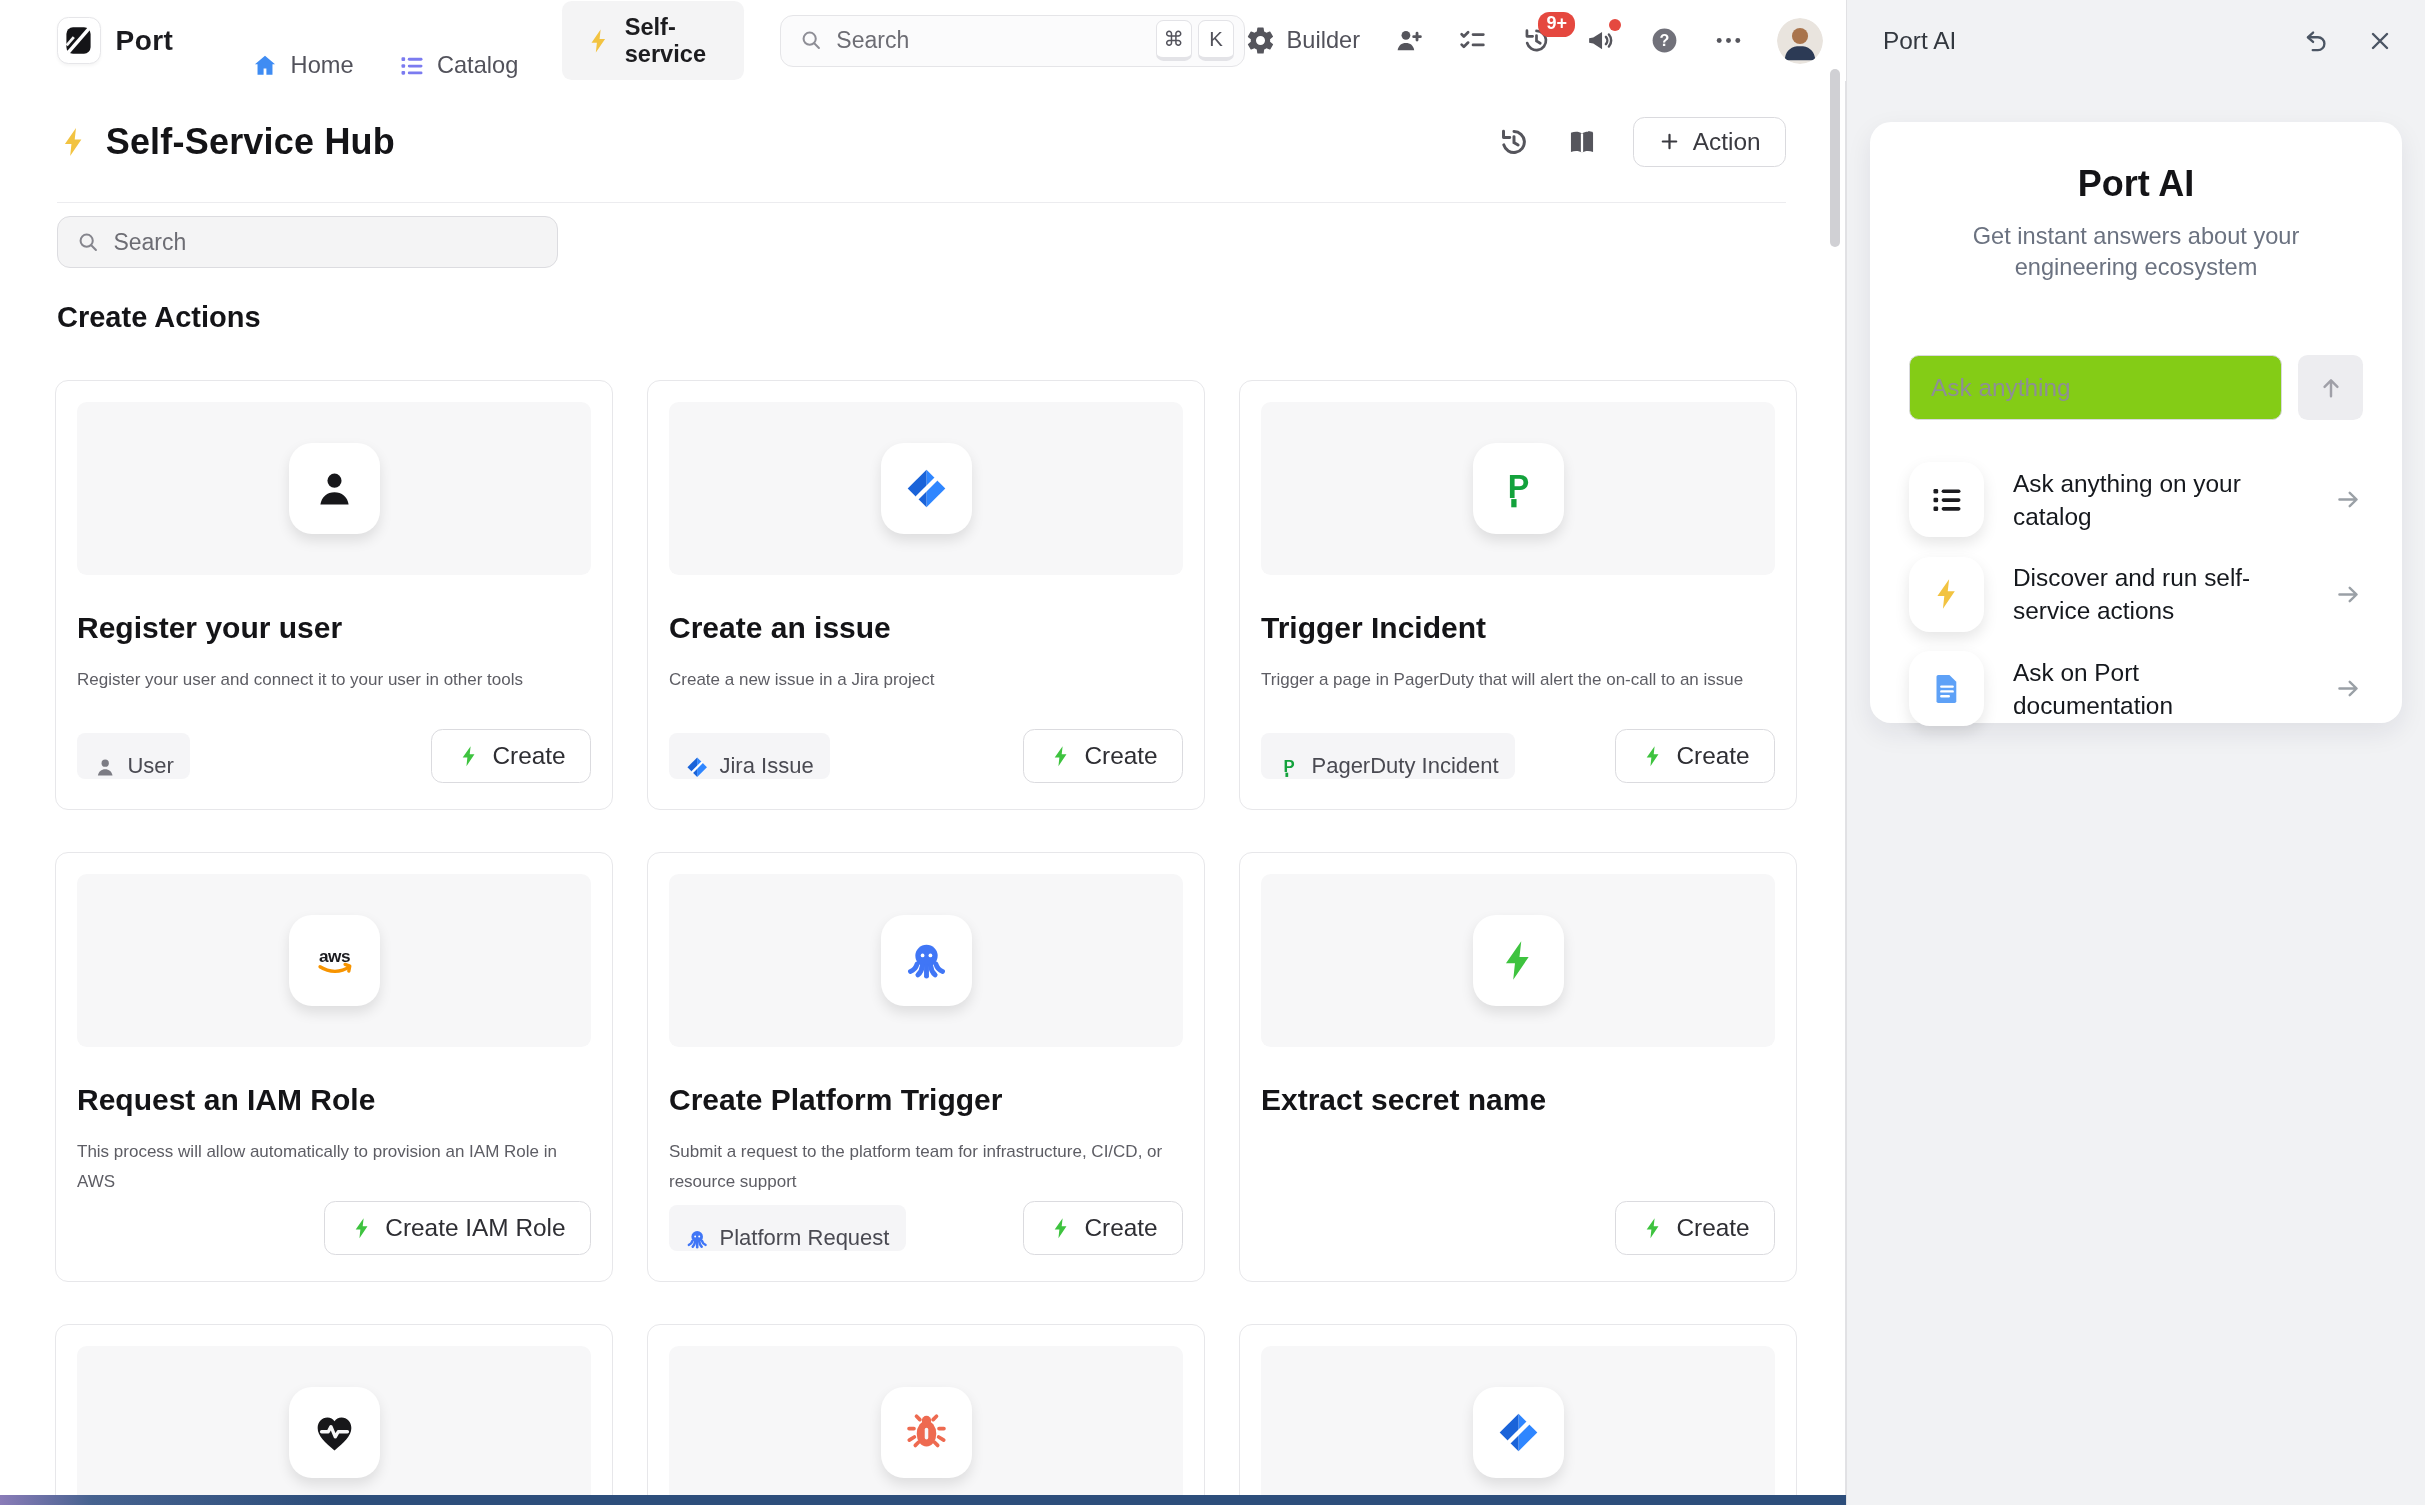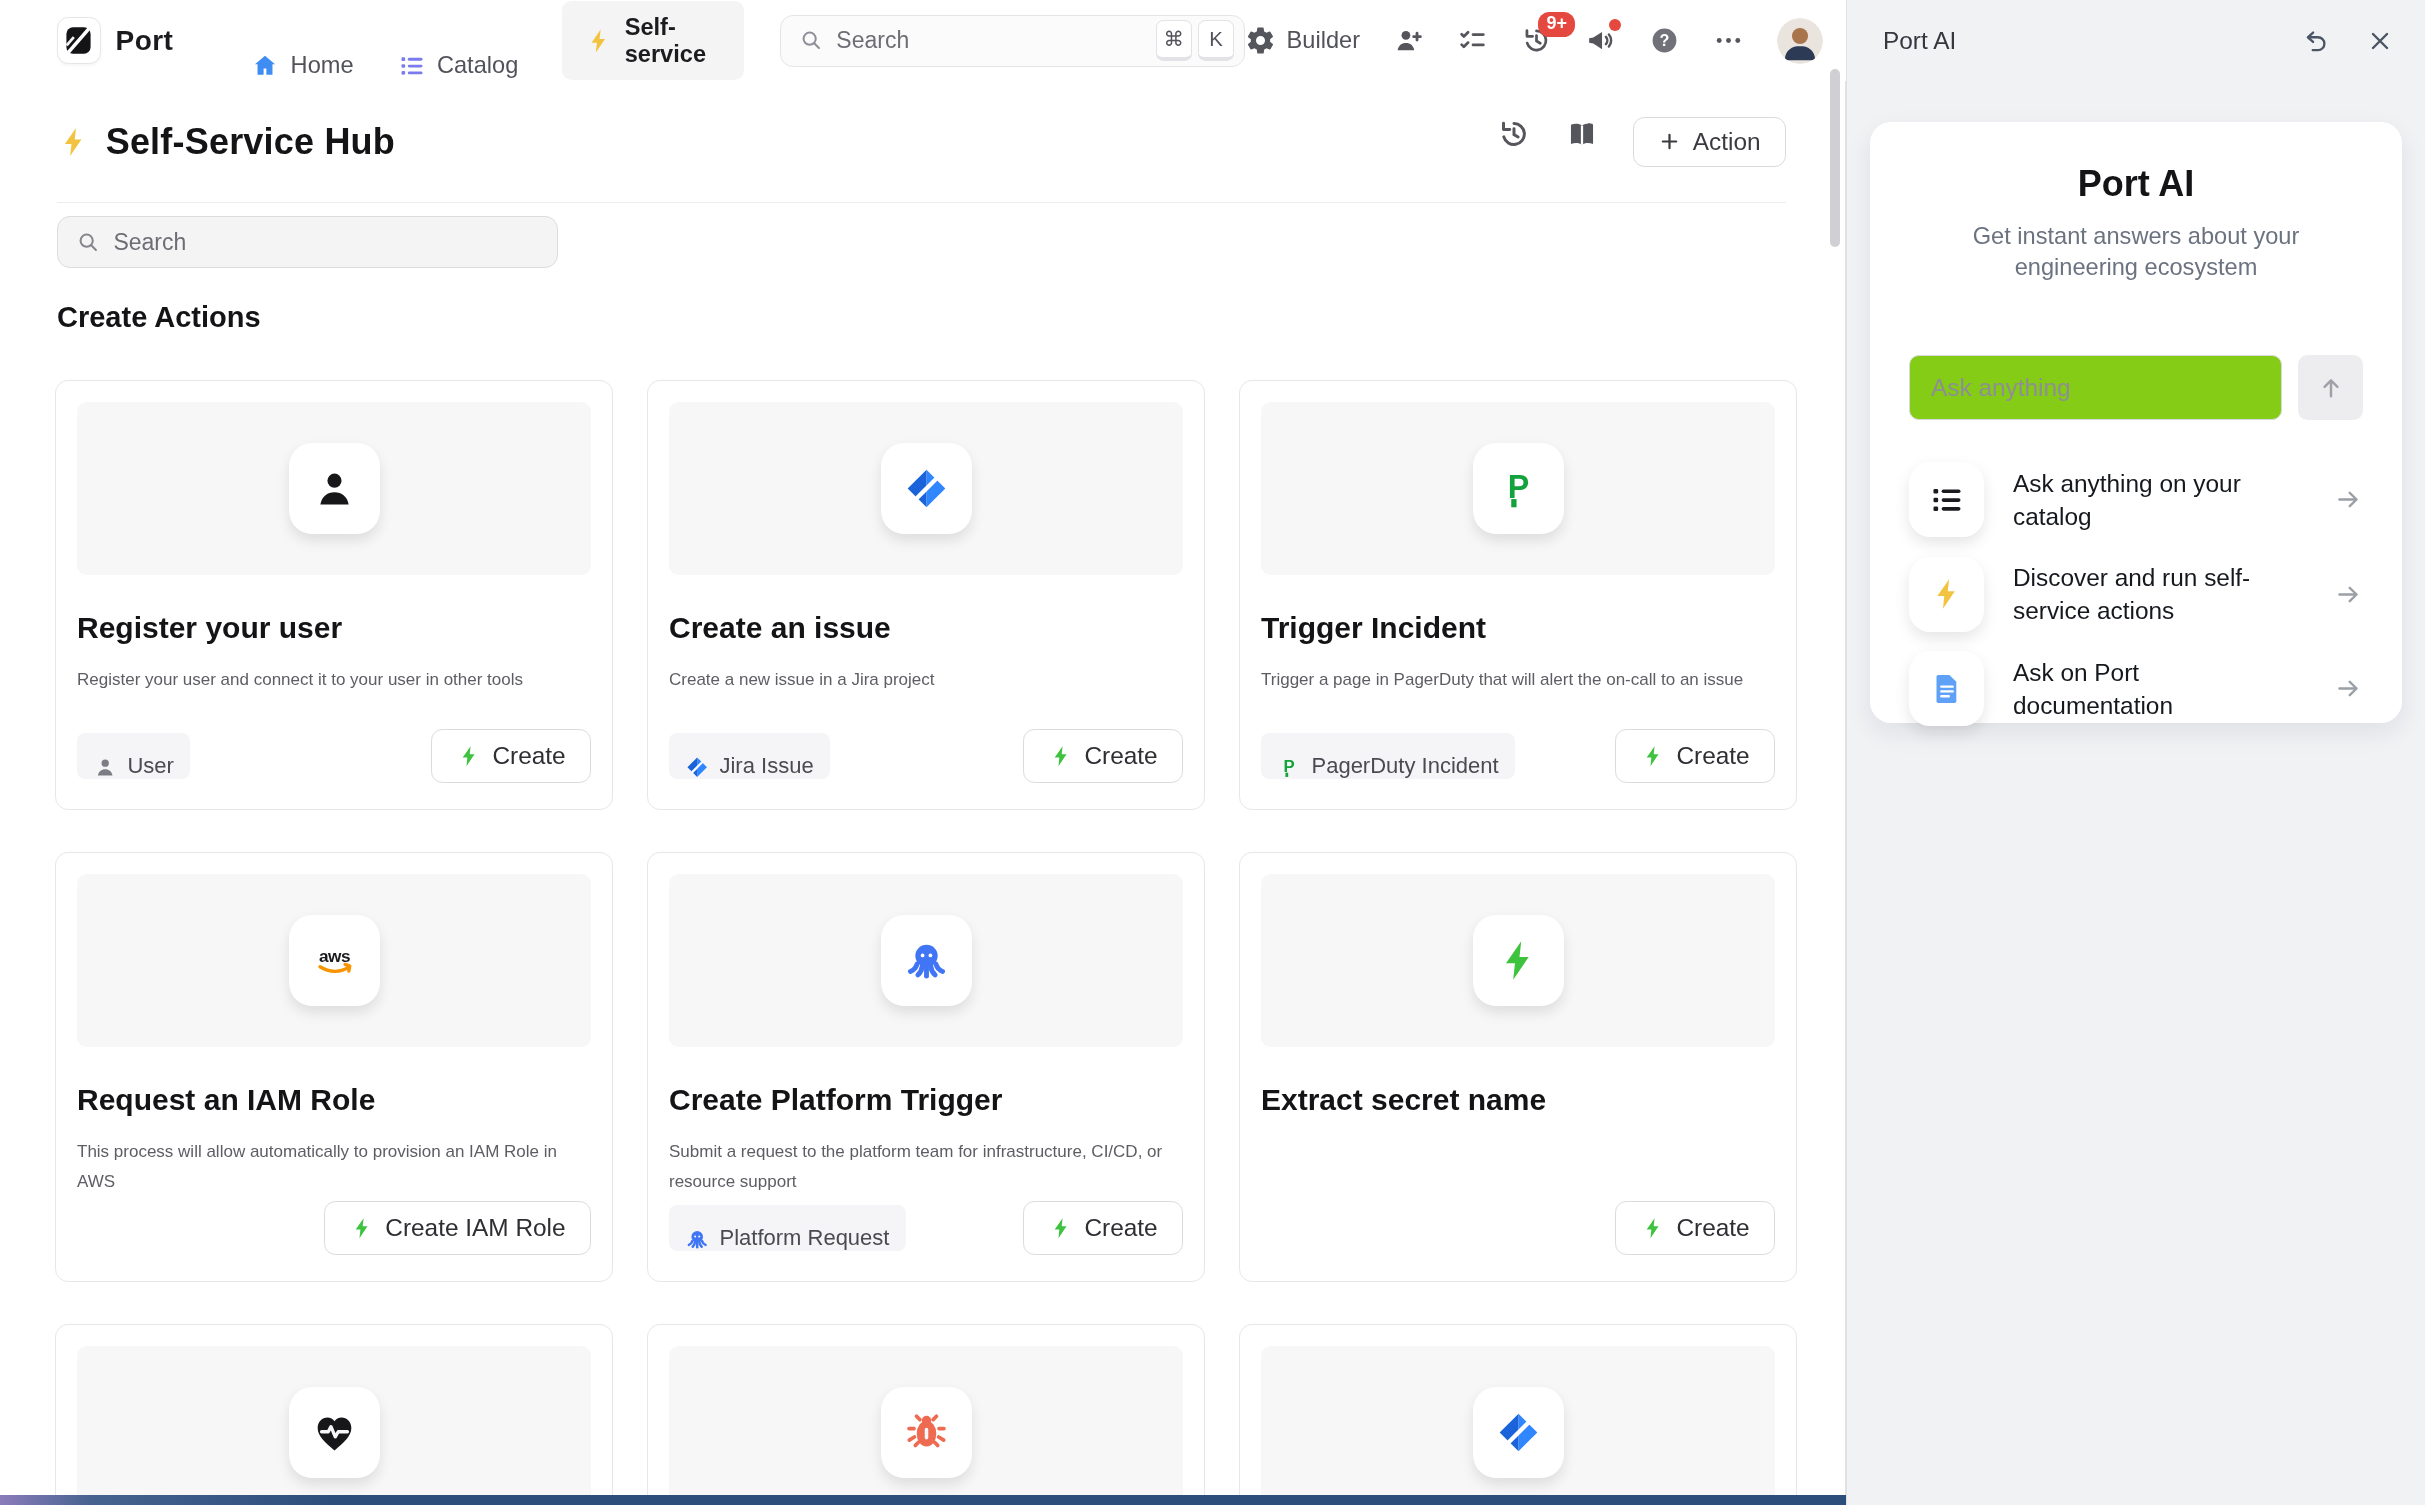--- a/index.html
+++ b/index.html
@@ -41,21 +41,21 @@
   .avatar { width:46px; height:46px; border-radius:50%; overflow:hidden; cursor:pointer; }
 
   
   .main { position:absolute; left:0; top:81px; width:1846px; bottom:0; background:#fff;
           border-right:0.8px solid #e2e2e5; overflow:hidden; }
   .hub-head { height:122px; margin:0 59px 0 57px; display:flex; align-items:center;
               justify-content:space-between; border-bottom:1.6px solid #ececef; }
   .hub-title { display:flex; align-items:center; gap:14.7px; }
   .hub-title .icon { width:34px; height:34px; color:#f2c341; }
   .hub-title h1 { font-size:36px; font-weight:700; color:#141417; letter-spacing:0.2px; }
-  .hub-tools { display:flex; gap:34px; }
+  .hub-tools { display:flex; align-items:center; gap:34px; }
   .hub-tools .tool { width:34px; height:34px; color:#55555c; cursor:pointer; }
   .action-btn { height:50px; padding:0 24.4px; border:1.6px solid #dadade; border-radius:11.4px;
                 background:#fff; display:flex; align-items:center; gap:11.4px; font-size:24.4px;
                 color:#3a3a40; cursor:pointer; }
   .action-btn .icon { width:23px; height:23px; }
   .hub-search { margin:13px 0 0 57px; width:501px; height:52px; background:#f4f4f5;
                 border:1.6px solid #dcdce0; border-radius:13px; display:flex; align-items:center;
                 gap:13px; padding:0 18px; }
   .hub-search .icon { width:24.4px; height:24.4px; color:#85858d; }
   .hub-search .ph { font-size:23px; color:#6d6d74; }

